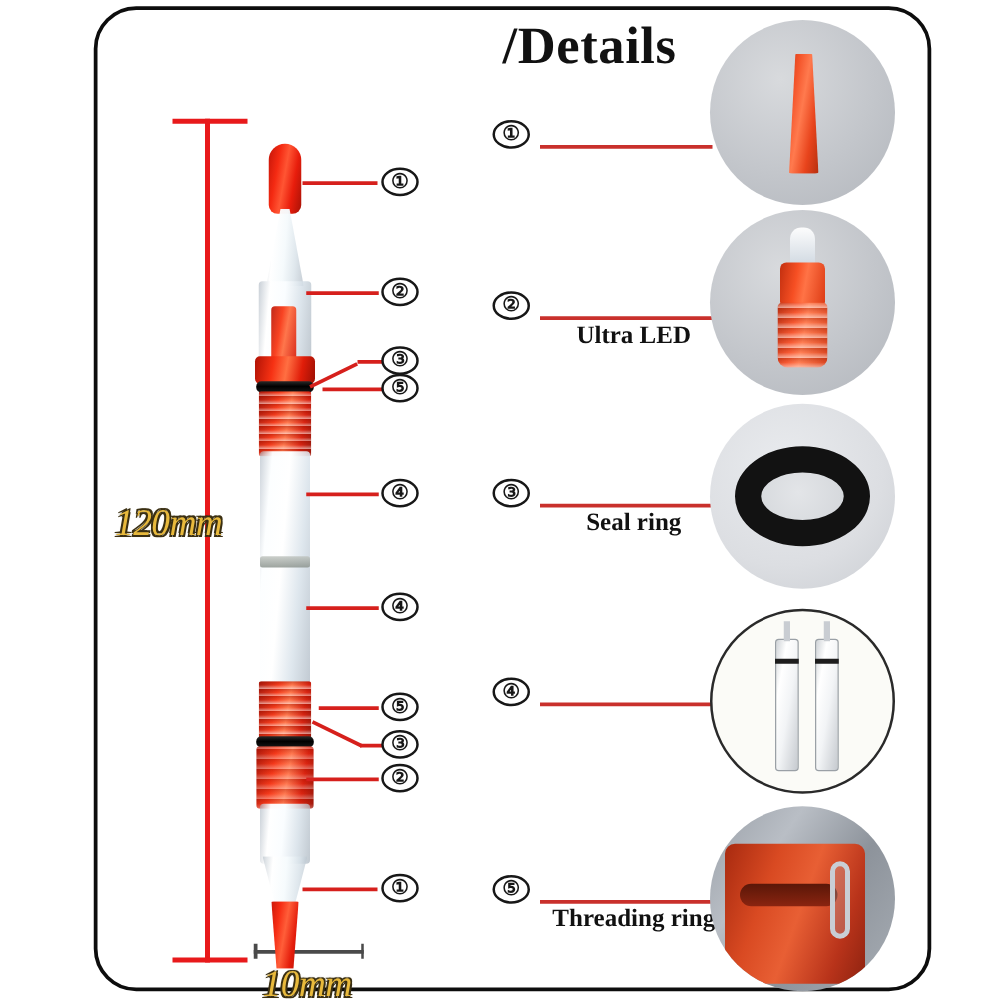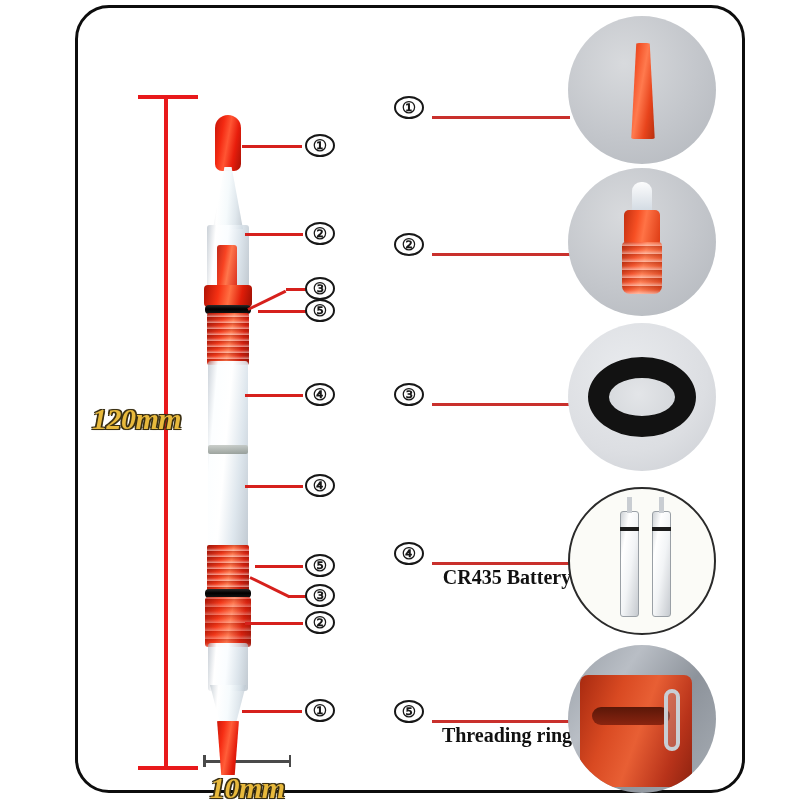--- a/index.html
+++ b/index.html
@@ -60,21 +60,21 @@
     width: 60px;
     height: 4px;
     background: #e8191b;
   }
   .dim-v .tick-top { top: 0; }
   .dim-v .tick-bot { bottom: 0; }
 
   .dim-label {
     position: absolute;
     font-family: "Liberation Serif", serif;
-    font-weight: bold;
+    font-weight: normal;
     font-style: italic;
     color: #e8b93c;
     text-shadow:
       -1.4px -1.4px 0 #3a2f12,
        1.4px -1.4px 0 #3a2f12,
       -1.4px  1.4px 0 #3a2f12,
        1.4px  1.4px 0 #3a2f12,
        0 0 2px #3a2f12;
     letter-spacing: -0.5px;
     white-space: nowrap;
@@ -559,51 +559,53 @@
     <div class="callout-line" style="left:155px; top:602px; width:58px;"></div>
     <div class="callout-mark" style="left:215px; top:591px;">②</div>
 
     <div class="callout-line" style="left:152px; top:690px; width:60px;"></div>
     <div class="callout-mark" style="left:215px; top:679px;">①</div>
 
   </div>
 
   <div id="details-panel">
 
+    <div id="details-title">/Details</div>
 
     <div class="detail-row" style="top:96px;">
       <div class="detail-mark">①</div>
       <div class="detail-rule"></div>
       <div class="thumb thumb-bg-gray" style="top:-80px;">
         <div class="t1-cap"></div>
       </div>
     </div>
 
     <div class="detail-row" style="top:233px;">
       <div class="detail-mark">②</div>
       <div class="detail-rule"></div>
+      <div class="detail-text">Ultra LED</div>
       <div class="thumb thumb-bg-gray" style="top:-65px;">
         <div class="t2-bulb"></div>
         <div class="t2-head"></div>
         <div class="t2-thread"></div>
       </div>
     </div>
 
     <div class="detail-row" style="top:383px;">
       <div class="detail-mark">③</div>
       <div class="detail-rule"></div>
+      <div class="detail-text">Seal ring</div>
       <div class="thumb thumb-bg-light" style="top:-60px;">
         <div class="t3-ring"></div>
       </div>
     </div>
 
     <div class="detail-row" style="top:542px;">
       <div class="detail-mark">④</div>
       <div class="detail-rule"></div>
-      <div class="detail-text">CR435 Battery</div>
       <div class="thumb thumb-bg-white" style="top:-55px;">
         <div class="t4-bat a"></div>
         <div class="t4-bat b"></div>
         <div class="t4-band a"></div>
         <div class="t4-band b"></div>
         <div class="t4-tip a"></div>
         <div class="t4-tip b"></div>
       </div>
     </div>
 

